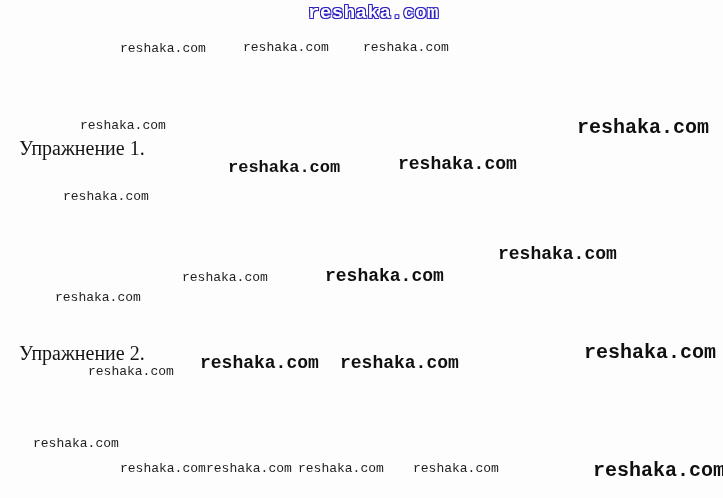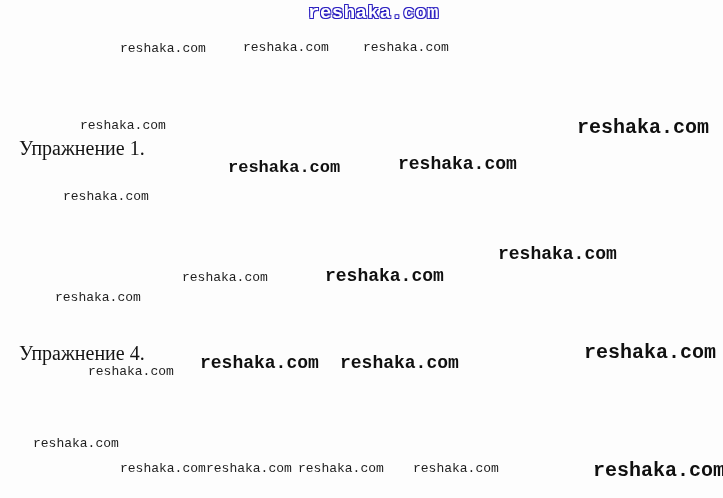--- a/index.html
+++ b/index.html
@@ -58,21 +58,21 @@
   }
 </style>
 </head>
 <body>
 
 <div class="doc">
   <section>
     <div class="line">Упражнение 1.</div>
   </section>
   <section>
-    <div class="line">Упражнение 4.</div>
+    <div class="line">Упражнение 2.</div>
     
   </section>
   
   
 </div>
 
 <div id="watermark-layer">
     <span class="wm outline" style="left: 308px; top: 2px; font-size: 19px;">reshaka.com</span>
     <span class="wm small" style="left: 120px; top: 41px; font-size: 13px;">reshaka.com</span>
     <span class="wm small" style="left: 243px; top: 40px; font-size: 13px;">reshaka.com</span>

